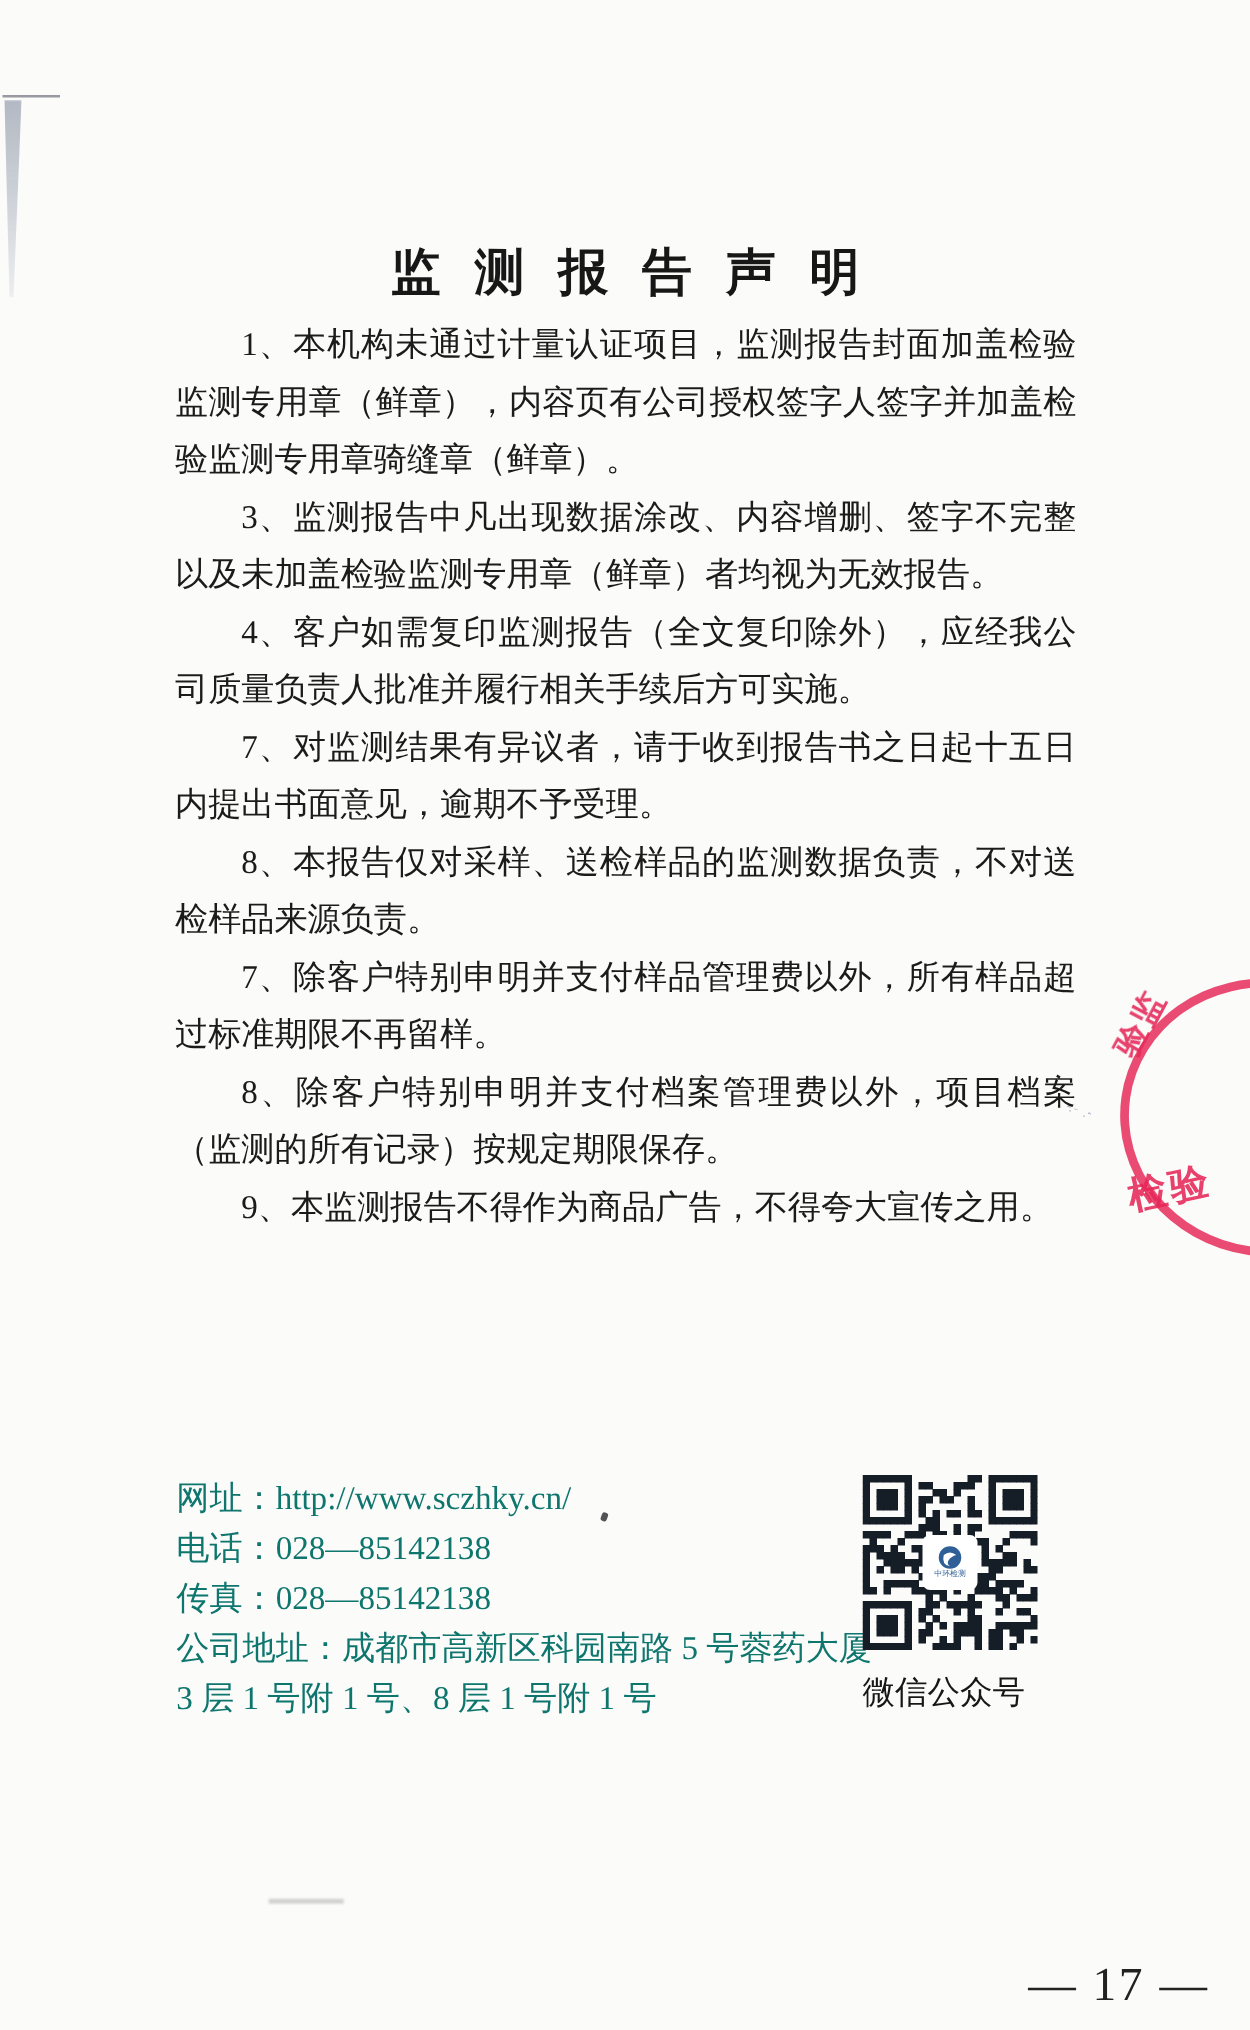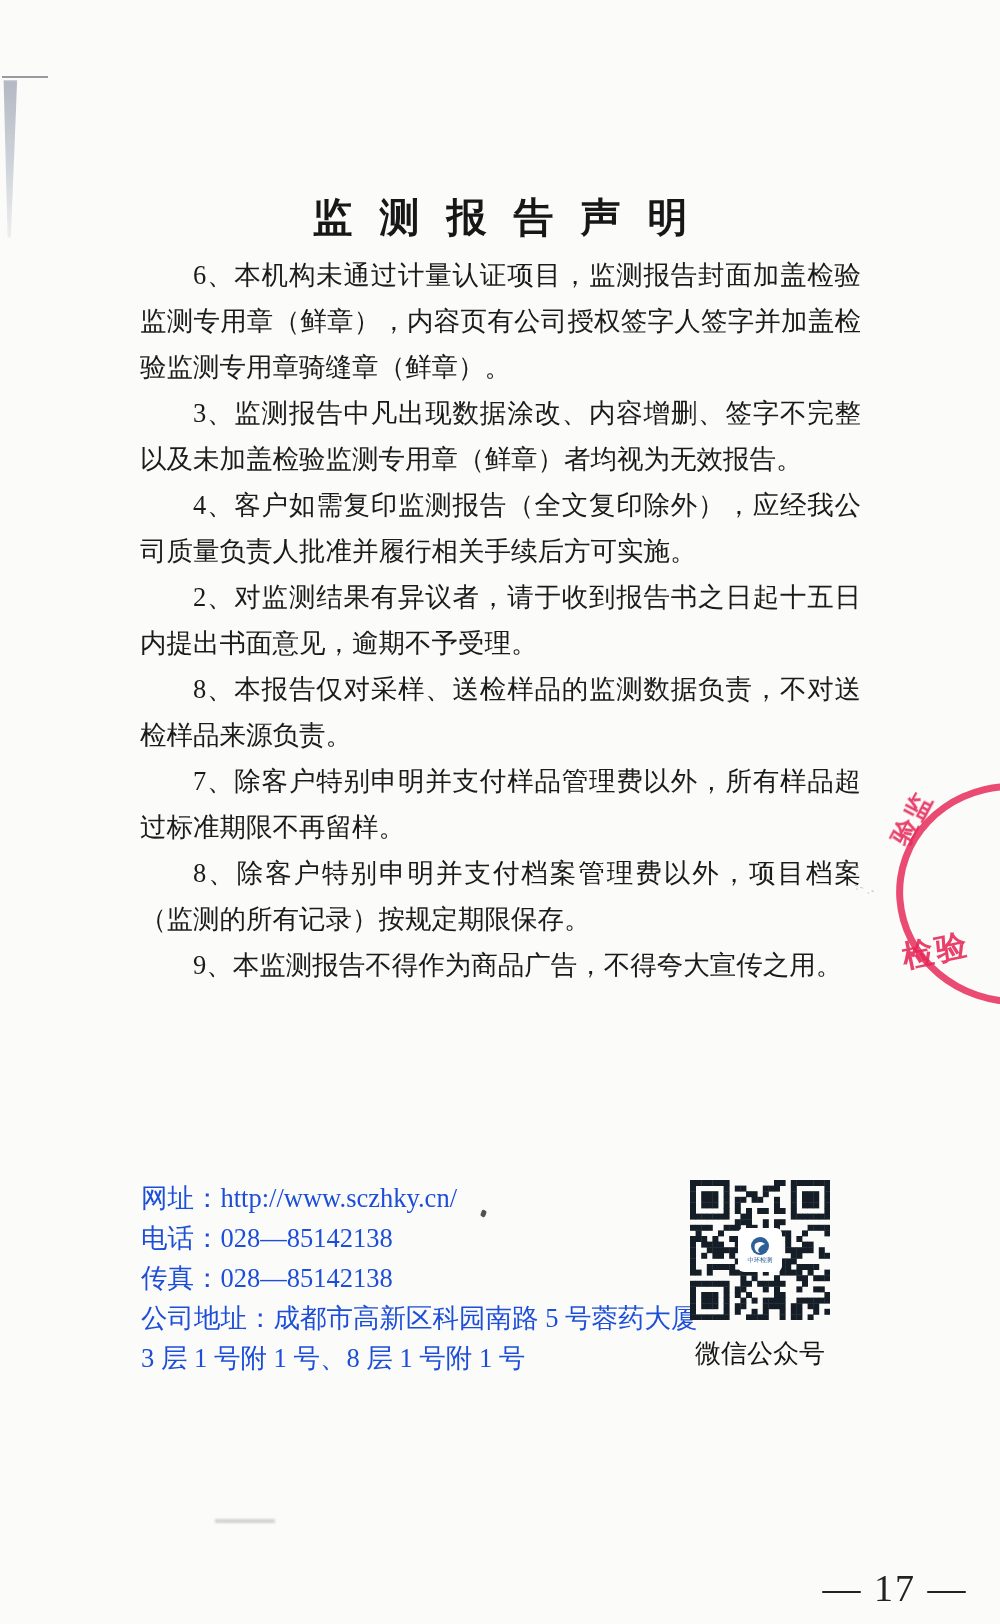--- a/index.html
+++ b/index.html
@@ -34,41 +34,41 @@
     text-justify:inter-ideograph;
     color:#1b1b1b;
   }
   
   .contact{
     position:absolute;left:141px;top:1178px;width:560px;
   }
   .contact div{
     font-size:26.5px;
     line-height:40px;
-    color:#1d4ed8;
+    color:#0f766e;
     white-space:nowrap;
   }
   
   .qr-wrap{position:absolute;left:690px;top:1180px;width:140px;height:140px;}
   .qr-wrap svg{display:block;}
   .qr-logo{
     position:absolute;left:50%;top:50%;
     width:44px;height:44px;margin:-22px 0 0 -22px;
     background:#ffffff;border-radius:6px;
     display:flex;flex-direction:column;align-items:center;justify-content:center;
   }
   .qr-logo .swoosh{width:20px;height:20px;display:block;}
   .qr-logo .logo-text{
     font-size:7px;line-height:8px;color:#2e5f96;
     font-family:"Liberation Sans","DejaVu Sans",sans-serif;
     letter-spacing:0px;white-space:nowrap;transform:scale(.9);
   }
   .qr-label{
     position:absolute;left:690px;top:1336px;width:140px;
-    text-align:center;font-size:26px;color:#171717;
+    text-align:left;font-size:26px;color:#171717;
     white-space:nowrap;
   }
   
   .page-number{
     position:absolute;left:810px;top:1566px;width:170px;
     text-align:center;font-size:38px;color:#222;
     letter-spacing:2px;white-space:nowrap;
   }
   
   .stamp{
@@ -130,24 +130,24 @@
 <div class="page">
 
   <div class="artifact smudge-topleft"></div>
   <div class="artifact line-topleft"></div>
   <div class="artifact smudge-bottomleft"></div>
   <div class="artifact ink-dot"></div>
 
   <div class="doc-title">监测报告声明</div>
 
   <div class="body-text">
-    <p>6、本机构未通过计量认证项目，监测报告封面加盖检验监测专用章（鲜章），内容页有公司授权签字人签字并加盖检验监测专用章骑缝章（鲜章）。</p>
+    <p>1、本机构未通过计量认证项目，监测报告封面加盖检验监测专用章（鲜章），内容页有公司授权签字人签字并加盖检验监测专用章骑缝章（鲜章）。</p>
     <p>3、监测报告中凡出现数据涂改、内容增删、签字不完整以及未加盖检验监测专用章（鲜章）者均视为无效报告。</p>
     <p>4、客户如需复印监测报告（全文复印除外），应经我公司质量负责人批准并履行相关手续后方可实施。</p>
-    <p>2、对监测结果有异议者，请于收到报告书之日起十五日内提出书面意见，逾期不予受理。</p>
+    <p>7、对监测结果有异议者，请于收到报告书之日起十五日内提出书面意见，逾期不予受理。</p>
     <p>8、本报告仅对采样、送检样品的监测数据负责，不对送检样品来源负责。</p>
     <p>7、除客户特别申明并支付样品管理费以外，所有样品超过标准期限不再留样。</p>
     <p>8、除客户特别申明并支付档案管理费以外，项目档案（监测的所有记录）按规定期限保存。</p>
     <p>9、本监测报告不得作为商品广告，不得夸大宣传之用。</p>
   </div>
 
   <div class="contact">
     <div>网址：http://www.sczhky.cn/</div>
     <div>电话：028—85142138</div>
     <div>传真：028—85142138</div>

